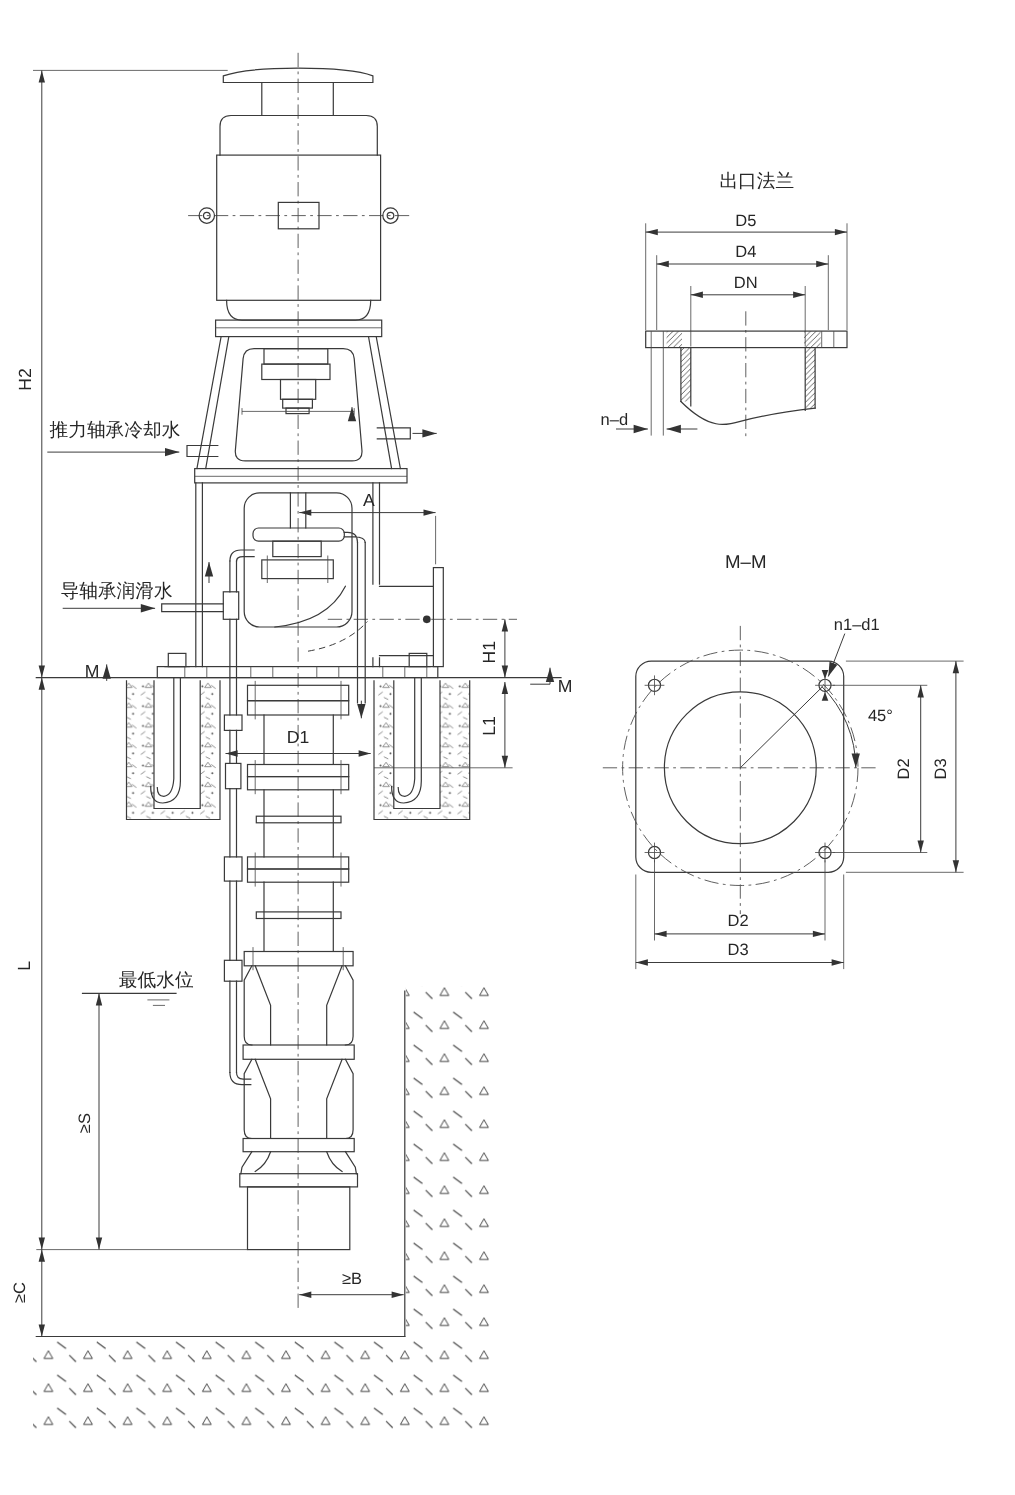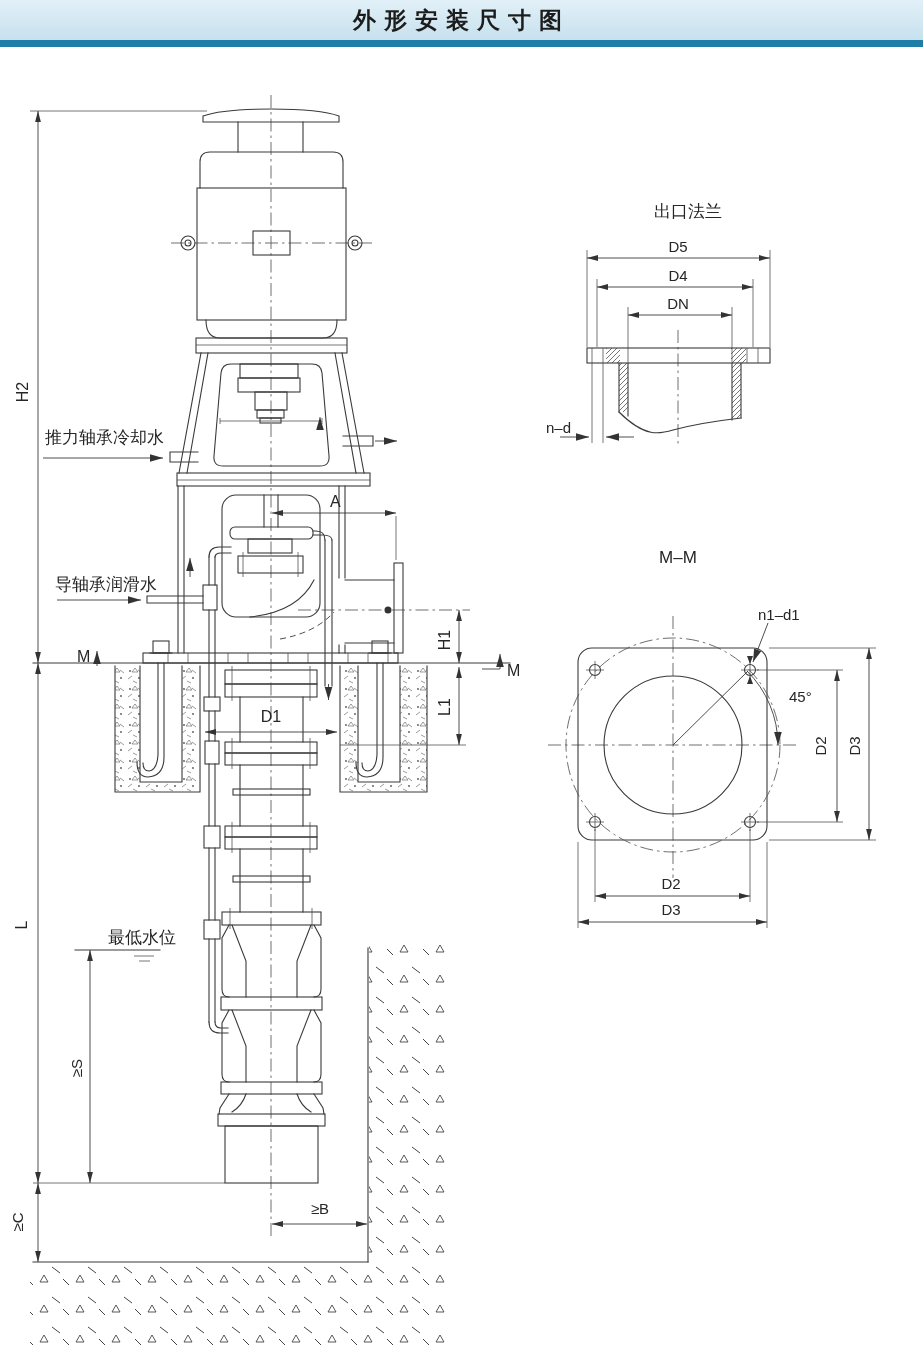--- a/index.html
+++ b/index.html
@@ -17,23 +17,20 @@
   .fl{fill:#333;stroke:none;}
   text{fill:#262626;}
   .dim{font-size:16px;}
   .dims{font-size:15px;}
   .zh{font-size:17px;}
 </style>
 </head>
 <body>
 
 <div class="page">
-  <div class="header">
-    <div class="title">外形安装尺寸图</div>
-  </div>
 
   <svg width="923" height="1312" viewBox="0 47 923 1312">
     <defs>
       <marker id="ae" markerWidth="13" markerHeight="8" refX="12" refY="4" orient="auto" markerUnits="userSpaceOnUse">
         <path d="M12,4 L1,1.1 L1,6.9 Z" fill="#333"></path>
       </marker>
       <marker id="as" markerWidth="13" markerHeight="8" refX="1" refY="4" orient="auto" markerUnits="userSpaceOnUse">
         <path d="M1,4 L12,1.1 L12,6.9 Z" fill="#333"></path>
       </marker>
       <marker id="fa" markerWidth="15" markerHeight="10" refX="14" refY="5" orient="auto" markerUnits="userSpaceOnUse">

